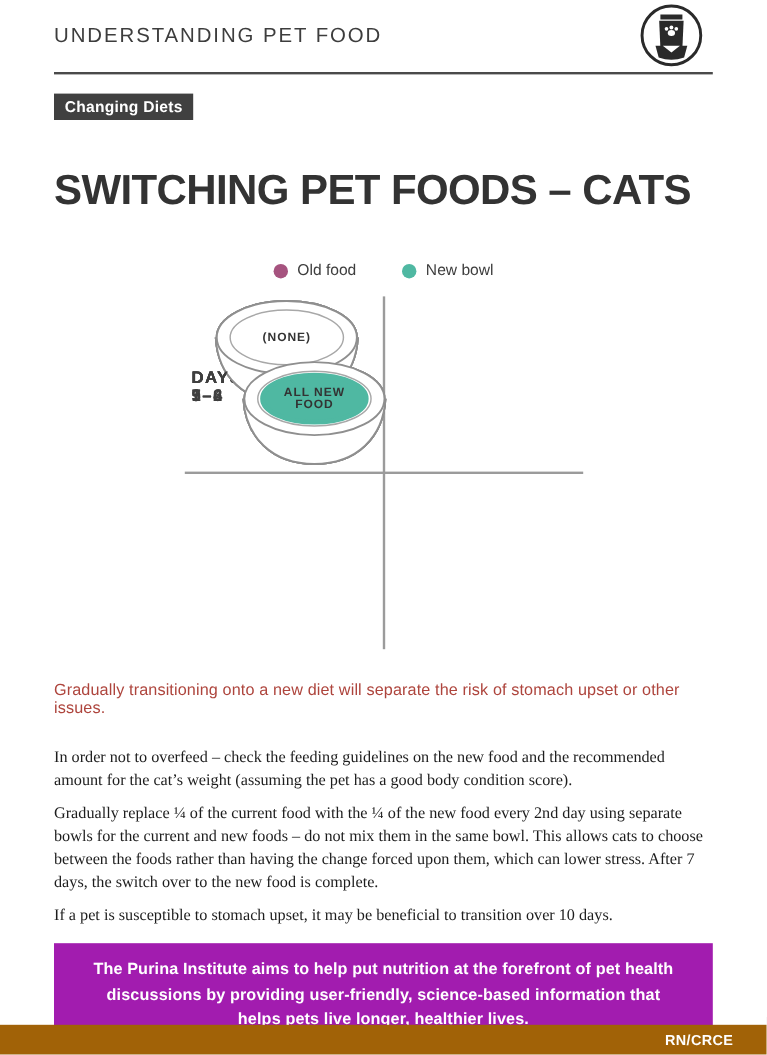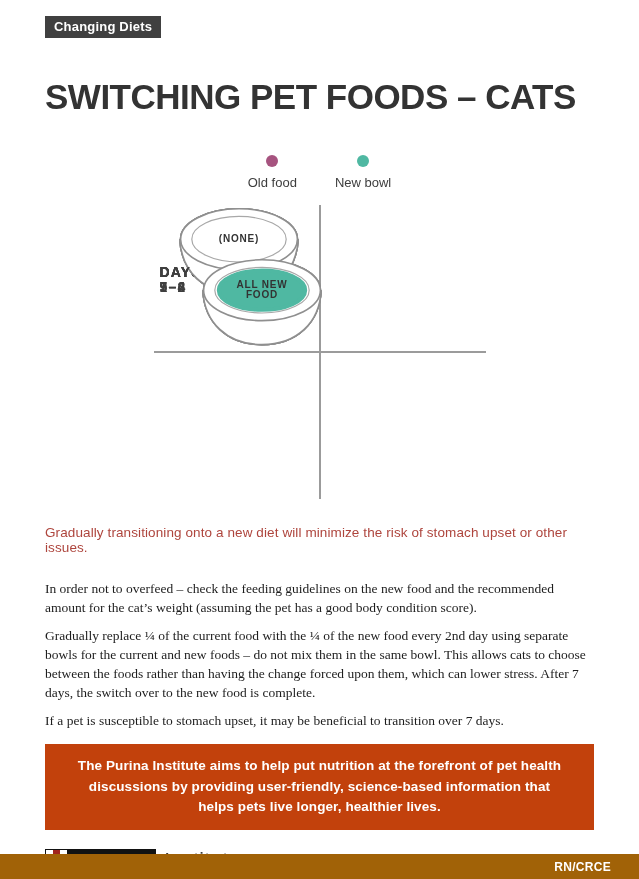--- a/index.html
+++ b/index.html
@@ -21,21 +21,21 @@
     display:inline-block; margin:16px 0 0 45px; background:#404040; color:#fff;
     font-size:13px; font-weight:bold; padding:3px 9px 4px; letter-spacing:0.2px;
   }
   
   .main-title {
     margin:40px 45px 0; font-size:35px; font-weight:bold; letter-spacing:-0.5px;
     color:#333; line-height:1.1; white-space:nowrap;
   }
   
   .legend { margin-top:38px; display:flex; justify-content:center; gap:38px; }
-  .legend-item { display:flex; align-items:center; gap:8px; font-size:13px; color:#3d3d3d;flex-direction:column; }
+  .legend-item { display:flex; align-items:flex-end; gap:8px; font-size:13px; color:#3d3d3d; }
   .dot { width:12px; height:12px; border-radius:50%; }
   .dot-old { background:#A6537F; }
   .dot-new { background:#4FB8A2; }
   
   .diagram { position:relative; width:340px; height:298px; margin:13px auto 0; }
   .divider-v { position:absolute; left:50%; top:2px; bottom:2px; width:2px; margin-left:-1px; background:#9b9b9b; }
   .divider-h { position:absolute; top:50%; left:4px; right:4px; height:2px; margin-top:-1px; background:#9b9b9b; }
   .quadrant { position:absolute; width:170px; height:149px; }
   .q0 { left:0;   top:0; }
   .q1 { left:170; top:0; }
@@ -53,21 +53,21 @@
     font-weight:bold; text-anchor:middle; letter-spacing:0.5px; }
   .frac-dark { fill:#333333; font-family:"Liberation Sans", sans-serif; font-size:12.5px;
     font-weight:bold; text-anchor:middle; letter-spacing:1px; }
   
   .highlight { margin:24px 45px 0; font-size:13.5px; color:#AE453D; letter-spacing:0.1px; }
   .body-copy { margin:24px 45px 0; font-family:"Liberation Serif", serif; font-size:13.5px;
     line-height:1.42; color:#1d1d1d; }
   .body-copy p + p { margin-top:9px; }
   
   .info-box {
-    margin:13px 45px 0; background:#c2410c; color:#fff; text-align:center;
+    margin:13px 45px 0; background:#a21caf; color:#fff; text-align:center;
     padding:12px 26px; font-size:13.5px; font-weight:bold; line-height:1.55;
     letter-spacing:0.1px;
   }
   
   .logo-block { margin:18px 45px 0; width:186px; }
   .logo-row { display:flex; align-items:center; }
   .purina-box { display:flex; align-items:stretch; background:#121212; height:23px; }
   .checker { width:21px; height:21px; margin:1px;
     background:repeating-conic-gradient(#A1241E 0% 25%, #ffffff 0% 50%) 0 0 / 14px 14px; }
   .purina-text { color:#fff; font-family:"Liberation Serif", serif; font-weight:bold;
@@ -90,20 +90,34 @@
       <path d="M6 44 C8 84 36 112 80 112 C124 112 152 84 154 44" fill="#ffffff" stroke="#8f8f8f" stroke-width="2"></path>
       <ellipse cx="80" cy="44" rx="73" ry="38" fill="#ffffff" stroke="#8f8f8f" stroke-width="2"></ellipse>
       <ellipse cx="80" cy="44" rx="59" ry="28.5" fill="#ffffff" stroke="#a8a8a8" stroke-width="1.5"></ellipse>
     </g>
   </defs>
 </svg>
 
 <div class="page">
 
   
+  <div class="header">
+    <div class="header-title">UNDERSTANDING PET FOOD</div>
+    <svg class="header-icon" viewBox="0 0 52 52">
+      <circle cx="26" cy="26" r="24" fill="#ffffff" stroke="#2a2a2a" stroke-width="2.4"></circle>
+      <path d="M17 9 h18 v4 h-18 z" fill="#2a2a2a"></path>
+      <path d="M16 14 h20 l-1 22 h-18 z" fill="#2a2a2a"></path>
+      <ellipse cx="26" cy="24" rx="3" ry="2.4" fill="#ffffff"></ellipse>
+      <circle cx="22" cy="20.6" r="1.5" fill="#ffffff"></circle>
+      <circle cx="26" cy="19.6" r="1.6" fill="#ffffff"></circle>
+      <circle cx="30" cy="20.6" r="1.5" fill="#ffffff"></circle>
+      <path d="M13 34.5 h26 l-2.6 9.5 q-10.4 4 -20.8 0 z" fill="#2a2a2a"></path>
+      <path d="M19 34.5 l7 5.5 7 -5.5 z" fill="#ffffff"></path>
+    </svg>
+  </div>
 
   
   <div class="badge">Changing Diets</div>
 
   
   <h1 class="main-title">SWITCHING PET FOODS – CATS</h1>
 
   
   <div class="legend">
     <div class="legend-item">
@@ -184,27 +198,27 @@
         <text class="frac-dark" x="80" y="54">FOOD</text>
       </svg>
       <div class="day-label">
         <div>DAY</div>
         <div>7</div>
       </div>
     </div>
   </div>
 
   
-  <div class="highlight">Gradually transitioning onto a new diet will minimize the risk of stomach upset or other issues.</div>
+  <div class="highlight">Gradually transitioning onto a new diet will separate the risk of stomach upset or other issues.</div>
 
   
   <div class="body-copy">
     <p>In order not to overfeed – check the feeding guidelines on the new food and the recommended amount for the cat’s weight (assuming the pet has a good body condition score).</p>
     <p>Gradually replace ¼ of the current food with the ¼ of the new food every 2nd day using separate bowls for the current and new foods – do not mix them in the same bowl. This allows cats to choose between the foods rather than having the change forced upon them, which can lower stress. After 7 days, the switch over to the new food is complete.</p>
-    <p>If a pet is susceptible to stomach upset, it may be beneficial to transition over 7 days.</p>
+    <p>If a pet is susceptible to stomach upset, it may be beneficial to transition over 10 days.</p>
   </div>
 
   
   <div class="info-box">The Purina Institute aims to help put nutrition at the forefront of pet health discussions by providing user-friendly, science-based information that helps pets live longer, healthier lives.</div>
 
   
   <div class="logo-block">
     <div class="logo-row">
       <div class="purina-box">
         <span class="checker"></span>

